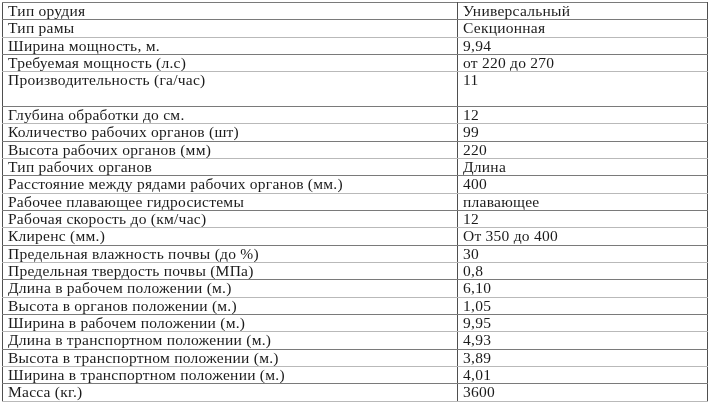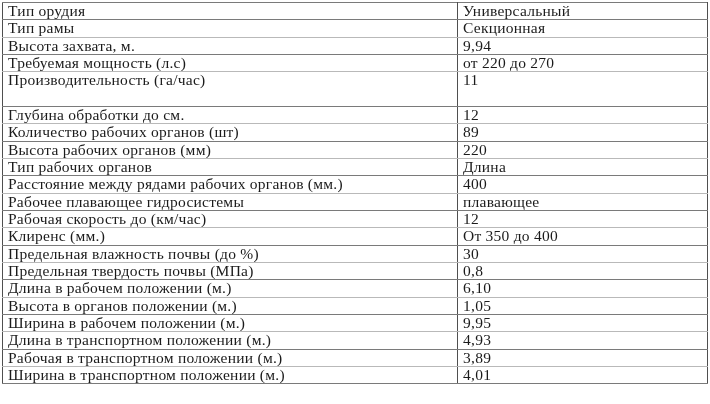--- a/index.html
+++ b/index.html
@@ -62,38 +62,38 @@
     <tbody>
         <tr>
           <td>Тип орудия</td>
           <td>Универсальный</td>
         </tr>
         <tr>
           <td>Тип рамы</td>
           <td>Секционная</td>
         </tr>
         <tr>
-          <td>Высота захвата, м.</td>
+          <td>Ширина мощность, м.</td>
           <td>9,94</td>
         </tr>
         <tr>
           <td>Требуемая мощность (л.с)</td>
           <td>от 220 до 270</td>
         </tr>
         <tr class="tall">
           <td>Производительность (га/час)</td>
           <td>11</td>
         </tr>
         <tr>
           <td>Глубина обработки до см.</td>
           <td>12</td>
         </tr>
         <tr>
           <td>Количество рабочих органов (шт)</td>
-          <td>89</td>
+          <td>99</td>
         </tr>
         <tr>
           <td>Высота рабочих органов (мм)</td>
           <td>220</td>
         </tr>
         <tr>
           <td>Тип рабочих органов</td>
           <td>Длина</td>
         </tr>
         <tr>
@@ -130,22 +130,26 @@
         </tr>
         <tr>
           <td>Ширина в рабочем положении (м.)</td>
           <td>9,95</td>
         </tr>
         <tr>
           <td>Длина в транспортном положении (м.)</td>
           <td>4,93</td>
         </tr>
         <tr>
-          <td>Рабочая в транспортном положении (м.)</td>
+          <td>Высота в транспортном положении (м.)</td>
           <td>3,89</td>
         </tr>
         <tr>
           <td>Ширина в транспортном положении (м.)</td>
           <td>4,01</td>
         </tr>
+        <tr>
+          <td>Масса (кг.)</td>
+          <td>3600</td>
+        </tr>
       </tbody>
   </table>
 </div>
 
 </body></html>

